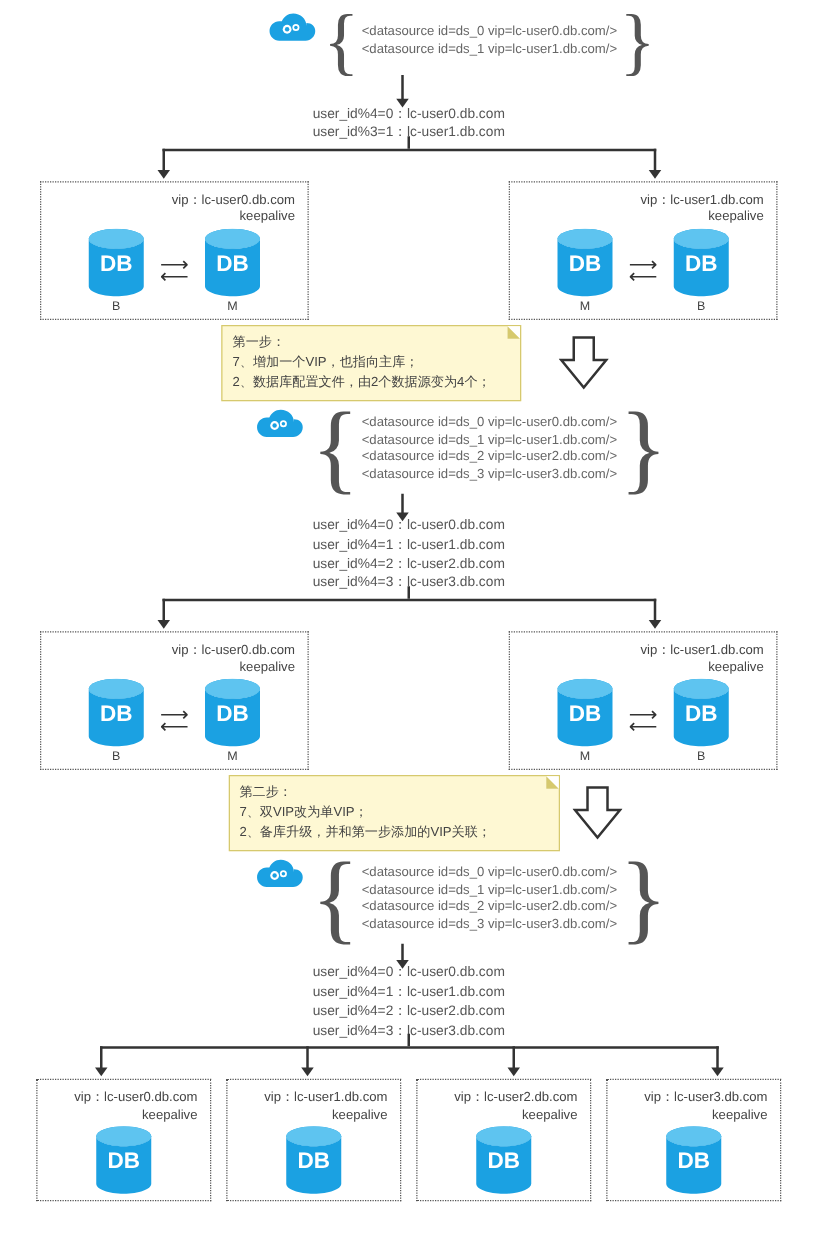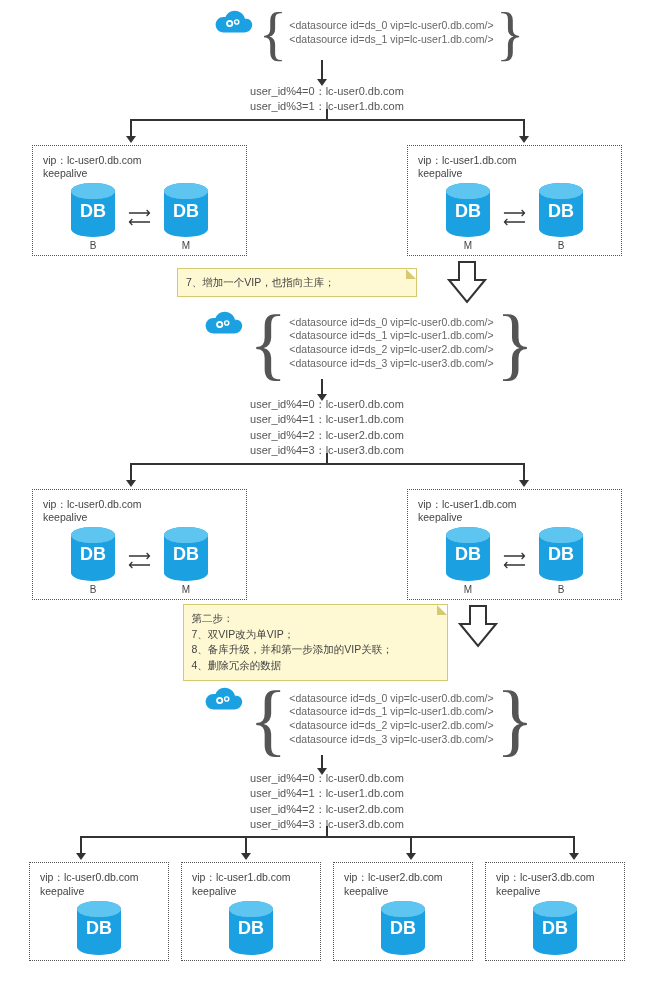--- a/index.html
+++ b/index.html
@@ -13,21 +13,21 @@
 .db-label { position: absolute; top: 50%; left: 50%; transform: translate(-50%, -50%); color: #fff; font-size: 18px; font-weight: bold; }
 
 .config-block { display: flex; align-items: center; gap: 2px; }
 .brace { font-size: 60px; color: #555; line-height: 0.9; font-family: serif; }
 .config-lines { color: #666; font-size: 10.5px; line-height: 1.3; }
 .config-lines div { white-space: nowrap; text-align: right; }
 
 .rule-text { color: #555; font-size: 11px; line-height: 1.4; text-align: left; }
 
 .db-cluster { border: 1.5px dotted #555; padding: 8px 10px 4px; position: relative; }
-.db-cluster-title { text-align: left; font-size: 10.5px; color: #444; line-height: 1.3; }
+.db-cluster-title { text-align: right; font-size: 10.5px; color: #444; line-height: 1.3; }
 .db-row { display: flex; align-items: center; justify-content: center; gap: 10px; margin-top: 2px; }
 .db-unit { display: flex; flex-direction: column; align-items: center; }
 .db-sublabel { font-size: 10px; color: #444; margin-top: 2px; }
 
 .sync-arrow { display: flex; flex-direction: column; align-items: center; gap: 1px; }
 .sync-arrow .arr { font-size: 16px; color: #333; line-height: 0.5; }
 
 .note-box { background: #fef8d3; border: 1px solid #d6c96e; padding: 6px 8px; font-size: 10.5px; color: #444; line-height: 1.5; position: relative; }
 .note-box::after { content: ''; position: absolute; top: 0; right: 0; width: 0; height: 0; border-top: 10px solid #fff; border-left: 10px solid #d6c96e; }
 
@@ -138,21 +138,23 @@
                 <ellipse cx="25" cy="8" rx="22" ry="8" fill="#5ec4f0"></ellipse>
               </svg><span class="db-label">DB</span></div>
         <div class="db-sublabel">B</div>
       </div>
     </div>
   </div>
 </div>
 
 <div class="row-flex" style="margin-top:4px; align-items:center;">
   <div class="note-box" style="width:240px; margin-right:30px; margin-left:10px;">
+    <div>第一步：</div>
     <div>7、增加一个VIP，也指向主库；</div>
+    <div>2、数据库配置文件，由2个数据源变为4个；</div>
   </div>
   <div class="big-arrow"><svg viewBox="0 0 40 45">
           <path fill="#fff" stroke="#333" stroke-width="2" d="M12 2h16v18h10L20 42 2 20h10z"></path>
         </svg></div>
 </div>
 
 <div class="row-flex" style="margin-top:2px; gap:4px; justify-content:center; padding-left:80px;">
   <div class="cloud-icon">
     <svg viewBox="0 0 64 40">
           <path fill="#1ba1e2" d="M50 18c0-8-7-14-15-14-6 0-11 4-13 9-1 0-2 0-3 0-6 0-11 5-11 11s5 11 11 11h30c6 0 11-5 11-11 0-5-4-9-10-9z"></path>
@@ -244,26 +246,25 @@
                 <ellipse cx="25" cy="8" rx="22" ry="8" fill="#1ba1e2"></ellipse>
                 <path fill="#1ba1e2" d="M3 8v38c0 4.4 9.8 8 22 8s22-3.6 22-8V8c0 4.4-9.8 8-22 8S3 12.4 3 8z"></path>
                 <ellipse cx="25" cy="8" rx="22" ry="8" fill="#5ec4f0"></ellipse>
               </svg><span class="db-label">DB</span></div>
             <div class="db-sublabel">B</div>
           </div>
     </div>
   </div>
 </div>
 
-<div class="row-flex" style="margin-top:4px; align-items:flex-start;margin-left:20px;">
+<div class="row-flex" style="margin-top:4px; align-items:center;margin-left:20px;">
   <div class="note-box" style="width:265px; margin-right:10px; margin-left:6px;">
     <div>第二步：</div>
     <div>7、双VIP改为单VIP；</div>
-    <div>8、备库升级，并和第一步添加的VIP关联；</div>
-    <div>4、删除冗余的数据</div>
+    <div>2、备库升级，并和第一步添加的VIP关联；</div>
   </div>
   <div class="big-arrow"><svg viewBox="0 0 40 45">
           <path fill="#fff" stroke="#333" stroke-width="2" d="M12 2h16v18h10L20 42 2 20h10z"></path>
         </svg></div>
 </div>
 
 <div class="row-flex" style="margin-top:2px; gap:4px; justify-content:center; padding-left:80px;">
   <div class="cloud-icon">
     <svg viewBox="0 0 64 40">
           <path fill="#1ba1e2" d="M50 18c0-8-7-14-15-14-6 0-11 4-13 9-1 0-2 0-3 0-6 0-11 5-11 11s5 11 11 11h30c6 0 11-5 11-11 0-5-4-9-10-9z"></path>

